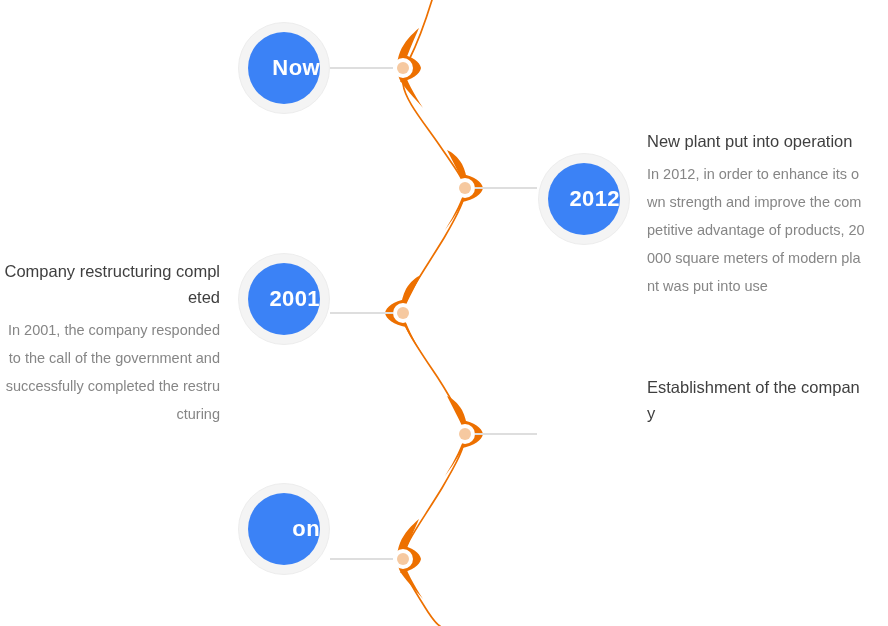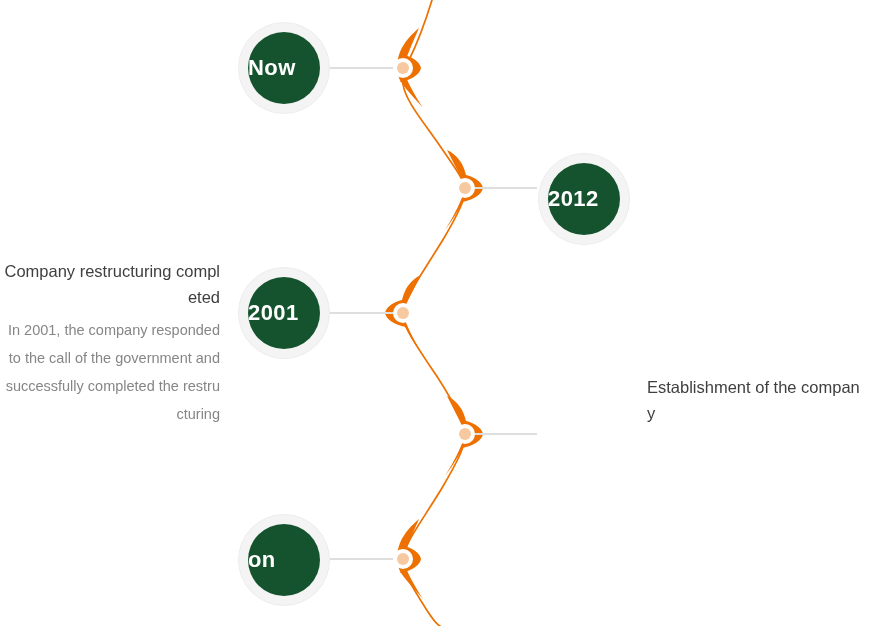--- a/index.html
+++ b/index.html
@@ -51,24 +51,24 @@
     box-sizing: border-box;
     border: 1px solid #ededed;
     display: flex;
     align-items: center;
     justify-content: center;
   }
   .milestone-circle .core {
     width: 72px;
     height: 72px;
     border-radius: 50%;
-    background: #14532d;
+    background: #3b82f6;
     display: flex;
     align-items: center;
-    justify-content: flex-start;
+    justify-content: flex-end;
   }
   .milestone-circle .core-label {
     color: #ffffff;
     font-size: 22px;
     font-weight: bold;
     letter-spacing: 0.4px;
     line-height: 1;
     white-space: nowrap;
   }
 
@@ -172,33 +172,37 @@
       <span class="core-label">Now</span>
     </div>
   </div>
 
   <div class="milestone-circle" style="left:538px; top:153px;">
     <div class="core">
       <span class="core-label">2012</span>
     </div>
   </div>
 
-  <div class="milestone-circle" style="left:238px; top:267px;">
+  <div class="milestone-circle" style="left:238px; top:253px;">
     <div class="core">
       <span class="core-label">2001</span>
     </div>
   </div>
 
 
-  <div class="milestone-circle" style="left:238px; top:514px;">
+  <div class="milestone-circle" style="left:238px; top:483px;">
     <div class="core">
       <span class="core-label">on</span>
     </div>
   </div>
 
+  <div class="event-text align-left" style="left:647px; top:128px; width:221px;">
+    <div class="event-title">New plant put into operation</div>
+    <div class="event-desc">In 2012, in order to enhance its own strength and improve the competitive advantage of products, 20000 square meters of modern plant was put into use</div>
+  </div>
 
   <div class="event-text align-right" style="left:1px; top:258px; width:219px;">
     <div class="event-title">Company restructuring completed</div>
     <div class="event-desc">In 2001, the company responded to the call of the government and successfully completed the restructuring</div>
   </div>
 
   <div class="event-text align-left" style="left:647px; top:374px; width:221px;">
     <div class="event-title">Establishment of the company</div>
   </div>
 

